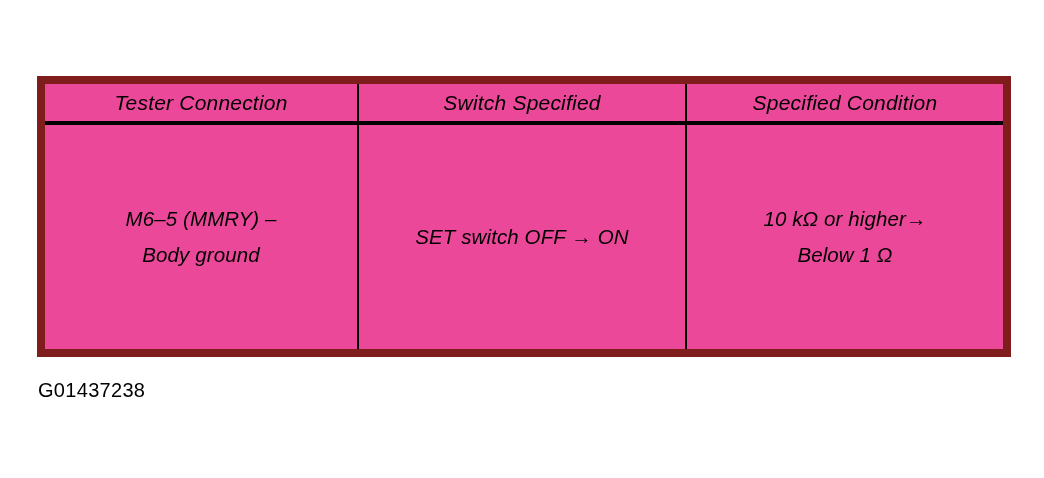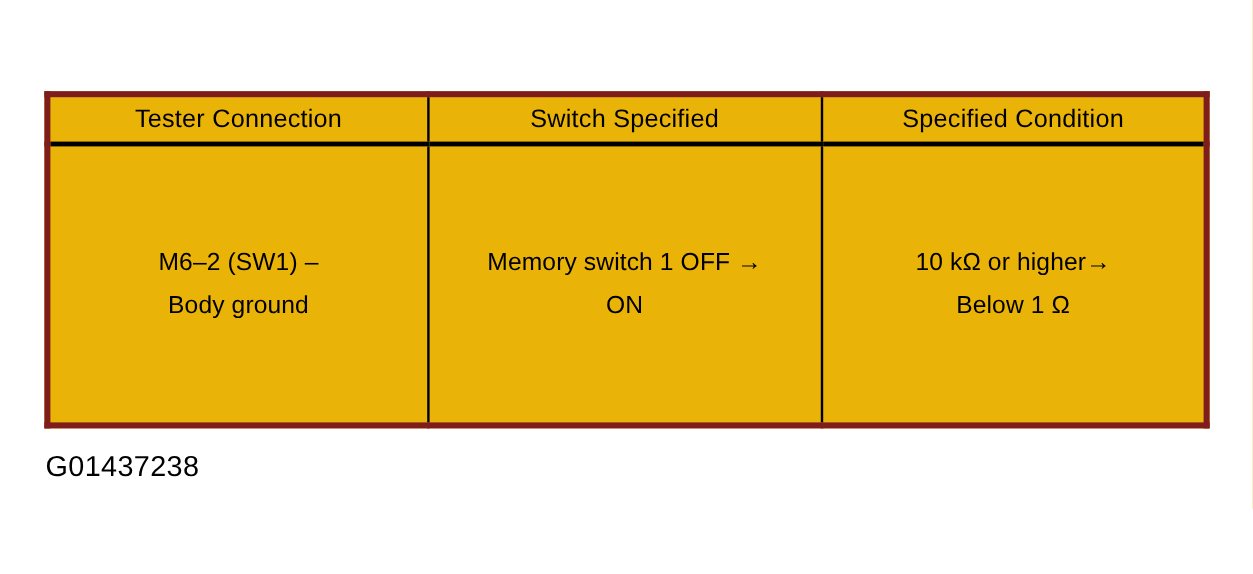--- a/index.html
+++ b/index.html
@@ -27,22 +27,23 @@
 
   
   #spec-table {
     position: absolute;
     left: 37px;
     top: 76px;
     width: 966px;
     height: 281px;
     border-collapse: collapse;
     table-layout: fixed;
-    border: 5px solid #7f1d1d;
-    background: #eab308;
+    border: 8px solid #7f1d1d;
+    background: #ec4899;
+    font-style: italic;
   }
 
   #spec-table col.c1 { width: 317px; }
   #spec-table col.c2 { width: 328px; }
   #spec-table col.c3 { width: 321px; }
 
   #spec-table th,
   #spec-table td {
     margin: 0;
     padding: 0 6px;
@@ -81,21 +82,21 @@
   .cell-line {
     display: block;
     white-space: pre;
   }
 
   
   #figure-caption {
     position: absolute;
     left: 38px;
     top: 378px;
-    font-size: 24px;
+    font-size: 20px;
     line-height: 24px;
     letter-spacing: 0.3px;
     color: #000000;
     white-space: pre;
   }
 </style>
 </head>
 <body>
 
 <div id="figure">
@@ -108,35 +109,34 @@
     </colgroup>
     <thead>
       <tr>
         <th>Tester Connection</th>
         <th>Switch Specified</th>
         <th>Specified Condition</th>
       </tr>
     </thead>
     <tbody>
 
-      <tr class="r1">
+
+      <tr class="r2">
         <td>
-          <span class="cell-line">M6–2 (SW1) –</span>
+          <span class="cell-line">M6–5 (MMRY) –</span>
           <span class="cell-line">Body ground</span>
         </td>
         <td>
-          <span class="cell-line">Memory switch 1 OFF →</span>
-          <span class="cell-line">ON</span>
+          <span class="cell-line">SET switch OFF → ON</span>
         </td>
         <td>
           <span class="cell-line">10 kΩ or higher→</span>
           <span class="cell-line">Below 1 Ω</span>
         </td>
       </tr>
-
 
 
     </tbody>
   </table>
 
   <div id="figure-caption">G01437238</div>
 
 </div>
 
 </body></html>

